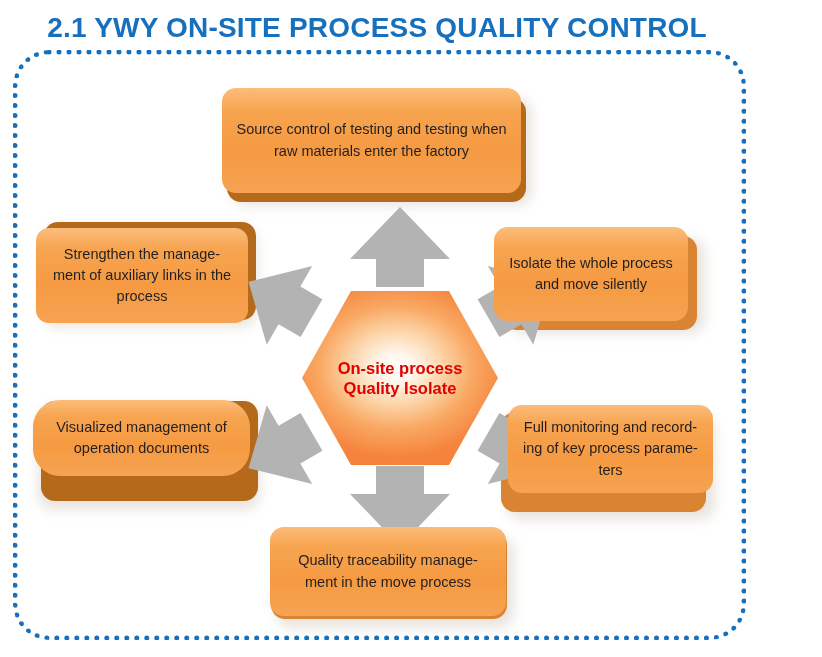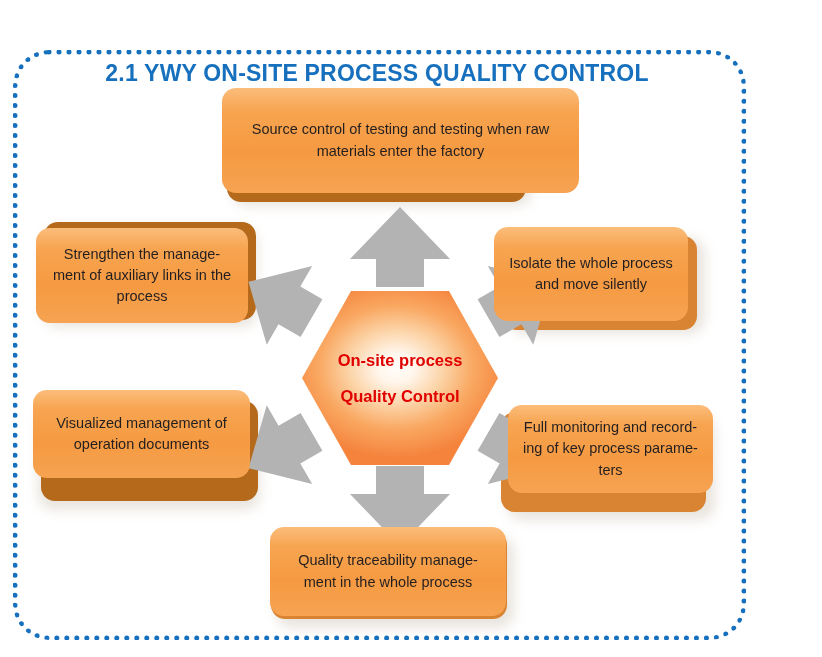--- a/index.html
+++ b/index.html
@@ -15,26 +15,25 @@
     font-family: "Liberation Sans", sans-serif;
   }
 
   
   #page-title {
     position: absolute;
     top: 12px;
     left: 0;
     width: 754px;
     text-align: center;
-    font-size: 23px;
+    font-size: 28px;
     font-weight: bold;
     color: #1670bd;
     letter-spacing: 0.2px;
     font-family: "Liberation Sans", sans-serif;
-    margin-top: 48px;
   }
 
   
   #dotted-frame {
     position: absolute;
     left: 13px;
     top: 50px;
     width: 733px;
     height: 590px;
     border: 5px dotted #1670bd;
@@ -104,21 +103,21 @@
     justify-content: center;
     clip-path: polygon(25% 0%, 75% 0%, 100% 50%, 75% 100%, 25% 100%, 0% 50%);
     background: radial-gradient(ellipse 58% 52% at 48% 44%,
                 #fffdfa 0%, #fff6ec 16%, #fcd3a6 42%, #f9a862 68%, #f5833c 100%);
   }
   #hex-center .hex-line {
     color: #e00000;
     font-weight: bold;
     font-size: 16.5px;
     line-height: 1.0;
-    margin: 10px 0;
+    margin: 2px 0;
     text-align: center;
     white-space: nowrap;
   }
 
   
   .arrow {
     position: absolute;
     z-index: 4;
   }
   .arrow svg { display: block; overflow: visible; }
@@ -163,52 +162,52 @@
   </div>
 
   <div class="arrow" style="left:230px; top:250px;">
     <svg width="100" height="100" viewBox="0 0 110 80" style="transform:rotate(-60deg); transform-origin:50% 50%;">
       <polygon points="55,0 105,52 79,52 79,80 31,80 31,52 5,52" fill="#b3b3b3"></polygon>
     </svg>
   </div>
 
   <div id="hex-center">
     <div class="hex-line">On-site process</div>
-    <div class="hex-line">Quality Control</div>
+    <div class="hex-line">Quality Isolate</div>
   </div>
 
   <div class="node-shadow" style="left:232px; top:98px; width:300px; height:108px;"></div>
   <div class="node-slab slab-dark" style="left:227px; top:98px; width:299px; height:104px;"></div>
-  <div class="node-box" style="left:222px; top:88px; width:357px; height:105px;">
+  <div class="node-box" style="left:222px; top:88px; width:299px; height:105px;">
     <span class="node-text">Source control of testing and testing when raw materials enter the factory</span>
   </div>
 
   <div class="node-shadow" style="left:509px; top:238px; width:196px; height:96px;"></div>
   <div class="node-slab slab-mid" style="left:503px; top:236px; width:194px; height:94px;"></div>
   <div class="node-box" style="left:494px; top:227px; width:194px; height:94px;">
     <span class="node-text">Isolate the whole process and move silently</span>
   </div>
 
   <div class="node-shadow" style="left:507px; top:416px; width:208px; height:104px;"></div>
   <div class="node-slab slab-mid" style="left:501px; top:412px; width:205px; height:100px;"></div>
   <div class="node-box" style="left:508px; top:405px; width:205px; height:88px;">
     <span class="node-text">Full monitoring and record-ing of key process parame-ters</span>
   </div>
 
   <div class="node-shadow" style="left:276px; top:536px; width:238px; height:92px;"></div>
   <div class="node-slab slab-mid" style="left:271px; top:531px; width:236px; height:88px;"></div>
   <div class="node-box" style="left:270px; top:527px; width:236px; height:89px;">
-    <span class="node-text">Quality traceability manage-ment in the whole process</span>
+    <span class="node-text">Quality traceability manage-ment in the move process</span>
   </div>
 
   <div class="node-shadow" style="left:38px; top:406px; width:222px; height:104px;"></div>
   <div class="node-slab slab-dark" style="left:41px; top:401px; width:217px; height:100px;"></div>
-  <div class="node-box" style="left:33px; top:390px; width:217px; height:88px;">
+  <div class="node-box" style="left:33px; top:400px; width:217px; height:76px;border-radius:27px;">
     <span class="node-text">Visualized management of operation documents</span>
   </div>
 
   <div class="node-shadow" style="left:43px; top:227px; width:214px; height:100px;"></div>
   <div class="node-slab slab-dark" style="left:44px; top:222px; width:212px; height:98px;"></div>
-  <div class="node-box" style="left:36px; top:228px; width:212px; height:95px;">
+  <div class="node-box" style="left:36px; top:228px; width:212px; height:95px;border-radius:13px;">
     <span class="node-text">Strengthen the manage-ment of auxiliary links in the process</span>
   </div>
 
 </div>
 
 </body></html>

